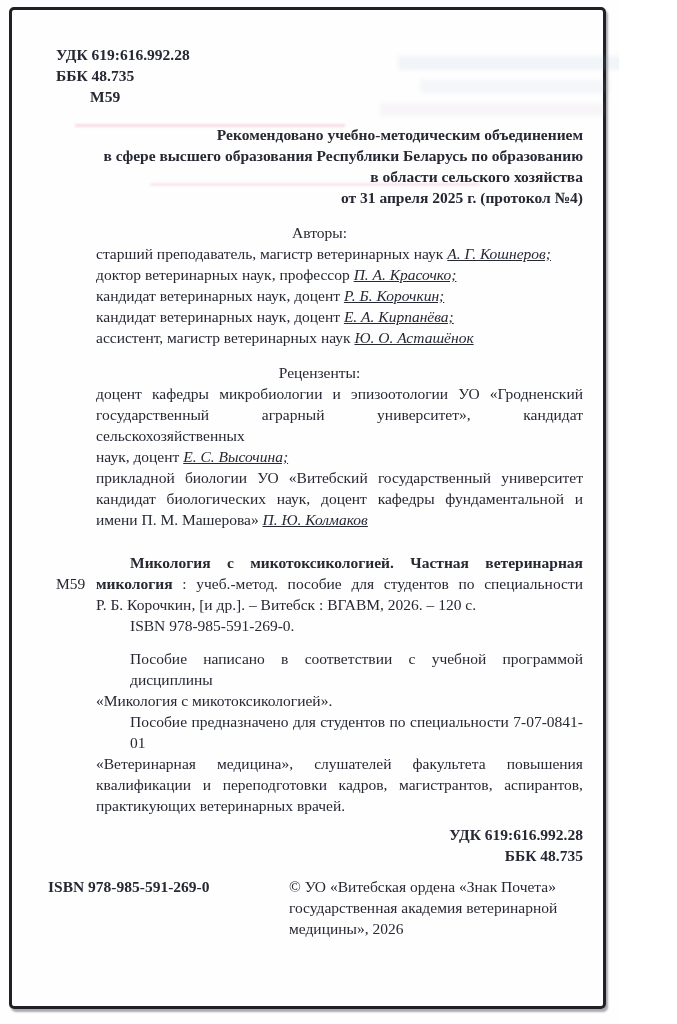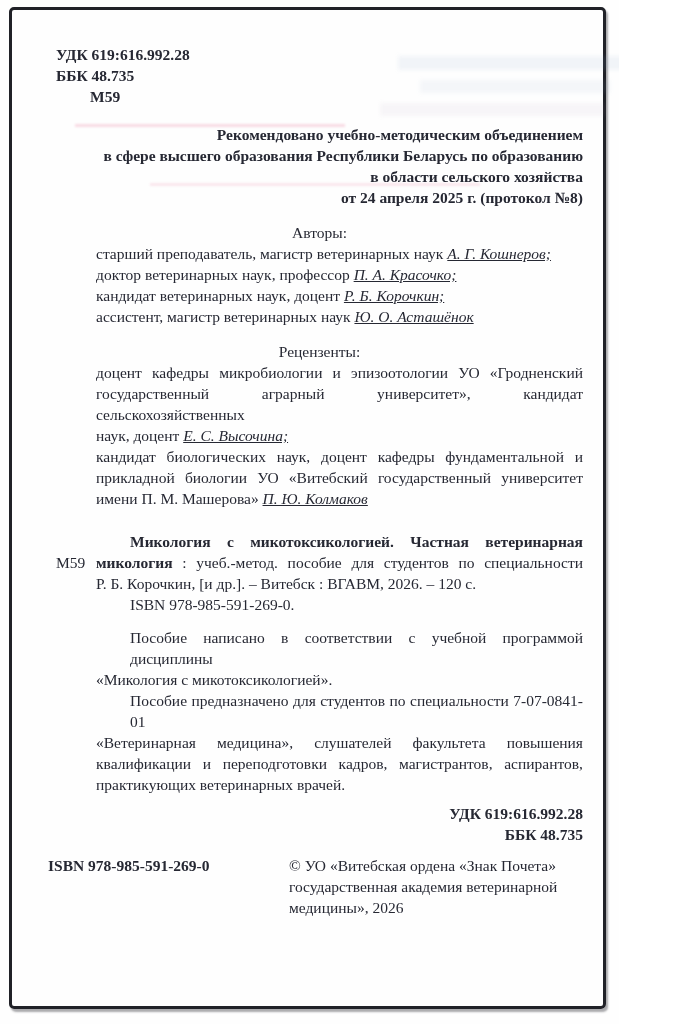--- a/index.html
+++ b/index.html
@@ -74,40 +74,41 @@
     <div class="header-codes">
       <div class="line">УДК 619:616.992.28</div>
       <div class="line">ББК 48.735</div>
       <div class="line code-line3">М59</div>
     </div>
 
     <div class="approval center">
       <div class="line">Рекомендовано учебно-методическим объединением</div>
       <div class="line">в сфере высшего образования Республики Беларусь по образованию</div>
       <div class="line">в области сельского хозяйства</div>
-      <div class="line">от 24 апреля 2025 г. (протокол №8)</div>
+      <div class="line">от 31 апреля 2025 г. (протокол №4)</div>
     </div>
 
     <div class="section-heading">Авторы:</div>
 
     <div class="authors-list">
       <div class="line"><span>старший преподаватель, магистр ветеринарных наук </span><span class="italic">А. Г. Кошнеров;</span></div>
       <div class="line"><span>доктор ветеринарных наук, профессор </span><span class="italic">П. А. Красочко;</span></div>
       <div class="line"><span>кандидат ветеринарных наук, доцент </span><span class="italic">Р. Б. Корочкин;</span></div>
+      <div class="line"><span>кандидат ветеринарных наук, доцент </span><span class="italic">Е. А. Кирпанёва;</span></div>
       <div class="line"><span>ассистент, магистр ветеринарных наук </span><span class="italic">Ю. О. Асташёнок</span></div>
     </div>
 
     <div class="section-heading">Рецензенты:</div>
 
     <div class="reviewers-block">
       <div class="line just">доцент кафедры микробиологии и эпизоотологии УО «Гродненский</div>
       <div class="line just">государственный аграрный университет», кандидат сельскохозяйственных</div>
       <div class="line"><span>наук, доцент </span><span class="italic">Е. С. Высочина;</span></div>
+      <div class="line just">прикладной биологии УО «Витебский государственный университет</div>
       <div class="line just">кандидат биологических наук, доцент кафедры фундаментальной и</div>
-      <div class="line just">прикладной биологии УО «Витебский государственный университет</div>
       <div class="line"><span>имени П. М. Машерова» </span><span class="italic">П. Ю. Колмаков</span></div>
     </div>
 
     <div class="catalog-card">
       <div class="margin-code">М59</div>
       <div class="line just indent bold">Микология с микотоксикологией. Частная ветеринарная</div>
       <div class="line just"><span class="bold">микология</span><span> : учеб.-метод. пособие для студентов по специальности</span></div>
       <div class="line">Р. Б. Корочкин, [и др.]. – Витебск : ВГАВМ, 2026. – 120 с.</div>
       <div class="line indent">ISBN 978-985-591-269-0.</div>
     </div>

